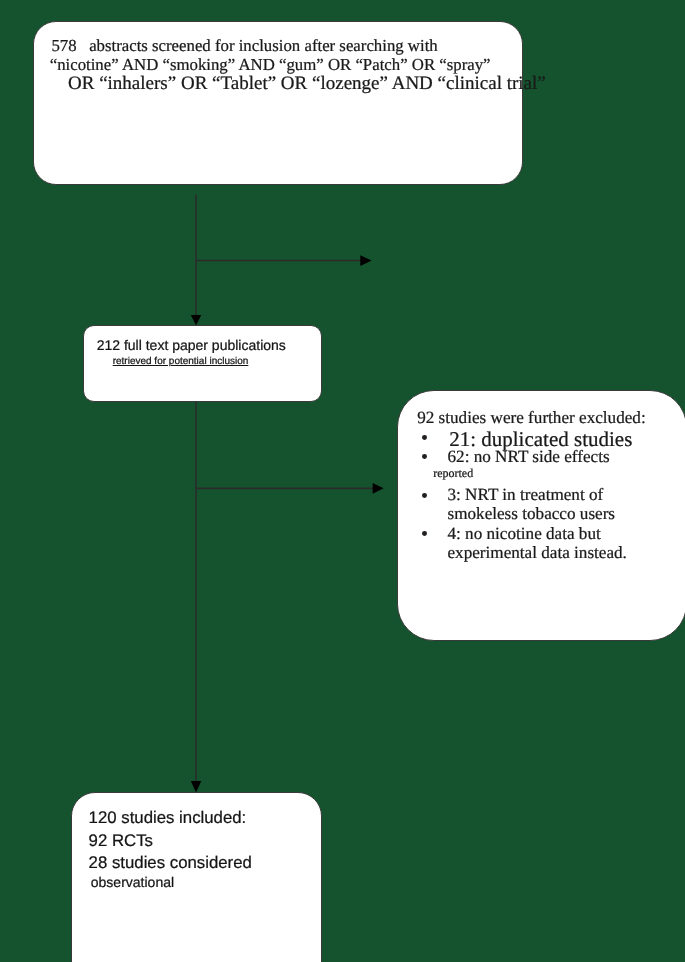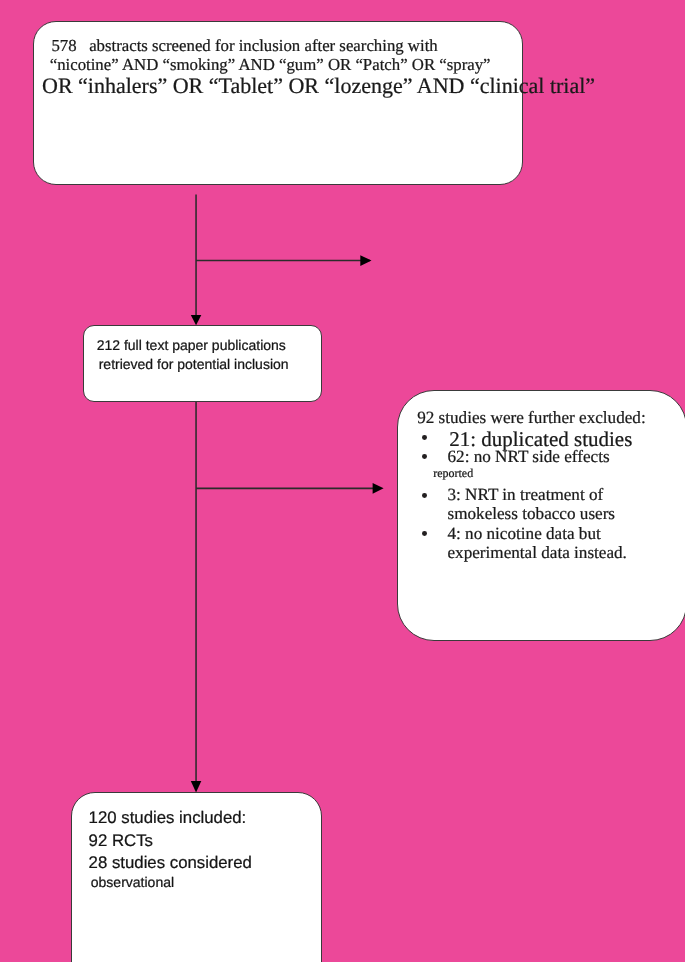--- a/index.html
+++ b/index.html
@@ -1,17 +1,17 @@
 <!DOCTYPE html>
 <html><head>
 <meta charset="utf-8">
 <title>Study selection flow diagram</title>
 <style>
   html,body{margin:0;padding:0;background:#ffffff;}
-  #page{position:relative;width:685px;height:962px;overflow:hidden;background:#ec4899;
+  #page{position:relative;width:685px;height:962px;overflow:hidden;background:#14532d;
         -webkit-font-smoothing:antialiased;text-rendering:geometricPrecision;}
   .box{position:absolute;box-sizing:border-box;border:1.25px solid #3a3a3a;background:#ffffff;}
   .serif{font-family:"Liberation Serif",serif;color:#1a1a1a;}
   .sans{font-family:"Liberation Sans",sans-serif;color:#151515;}
   .txt{position:absolute;white-space:pre;line-height:normal;-webkit-text-stroke:0.24px currentColor;}
   svg.conn{position:absolute;left:0;top:0;width:685px;height:962px;}
   .bullet{position:absolute;width:4.9px;height:4.9px;border-radius:50%;background:#231f20;}
   .count-light{font-size:15.3px;color:#3c3c3c;}
   .count-gap{margin-left:3.4px;}
 </style>
@@ -31,27 +31,27 @@
       <path d="M190.8 314.9 L201.3 314.9 L196.05 325.2 z"></path>
       <path d="M190.8 781 L201.3 781 L196.05 792.4 z"></path>
       <path d="M360.3 255.2 L371.5 260.6 L360.3 266 z"></path>
       <path d="M372.6 483 L383.6 488.35 L372.6 493.7 z"></path>
     </g>
   </svg>
 
   <div class="box" style="left:33px;top:21.2px;width:489.5px;height:163.8px;border-radius:23px;">
     <div class="txt serif" style="left:17.4px;top:13.5px;font-size:16.8px;">578   abstracts screened for inclusion after searching with</div>
     <div class="txt serif" style="left:15.7px;top:32.5px;font-size:16.8px;">“nicotine” AND “smoking” AND “gum” OR “Patch” OR “spray”</div>
-    <div class="txt serif" style="left:8px;top:51.1px;font-size:22px;">OR “inhalers” OR “Tablet” OR “lozenge” AND “clinical trial”</div>
+    <div class="txt serif" style="left:34px;top:51.1px;font-size:19px;">OR “inhalers” OR “Tablet” OR “lozenge” AND “clinical trial”</div>
   </div>
 
 
   <div class="box" style="left:82.7px;top:325px;width:239.2px;height:77px;border-radius:11px;">
     <div class="txt sans" style="left:13px;top:10.5px;font-size:14px;">212 full text paper publications</div>
-    <div class="txt sans" style="left:15px;top:29.7px;font-size:14px;">retrieved for potential inclusion</div>
+    <div class="txt sans" style="left:29px;top:29.7px;font-size:10px;text-decoration:underline;">retrieved for potential inclusion</div>
   </div>
 
   <div class="box" style="left:383.2px;top:389.8px;width:289.8px;height:250.8px;border-radius:37px;margin-left:14px;">
     <div class="txt serif" style="left:19px;top:17.2px;font-size:17.15px;">92 studies were further excluded:</div>
     <div id="bullet-list">
         <div class="bullet" style="left: 23.9px; top: 44.4px;"></div>
         <div class="txt serif" style="left: 51px; top: 36.7px; font-size: 21px;">21: duplicated studies</div>
         <div class="bullet" style="left: 23.9px; top: 63.65px;"></div>
         <div class="txt serif" style="left: 49.3px; top: 55.95px; font-size: 17.15px;">62: no NRT side effects</div>
         <div class="txt serif" style="left: 35px; top: 75.2px; font-size: 12px;">reported</div>

